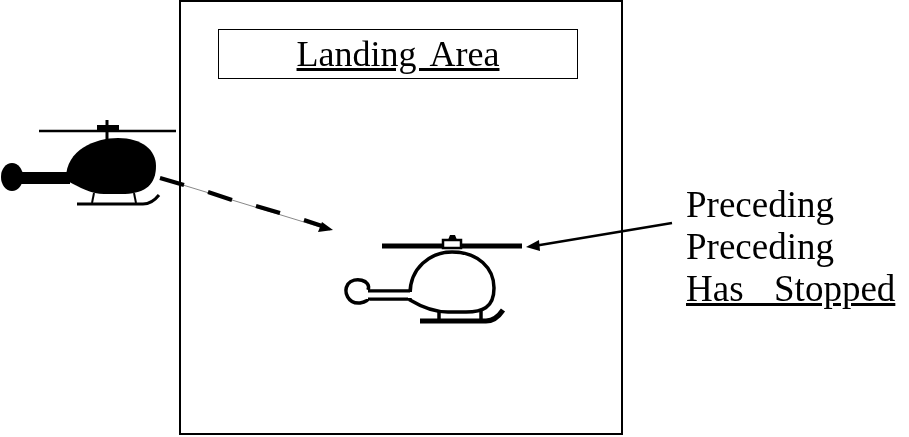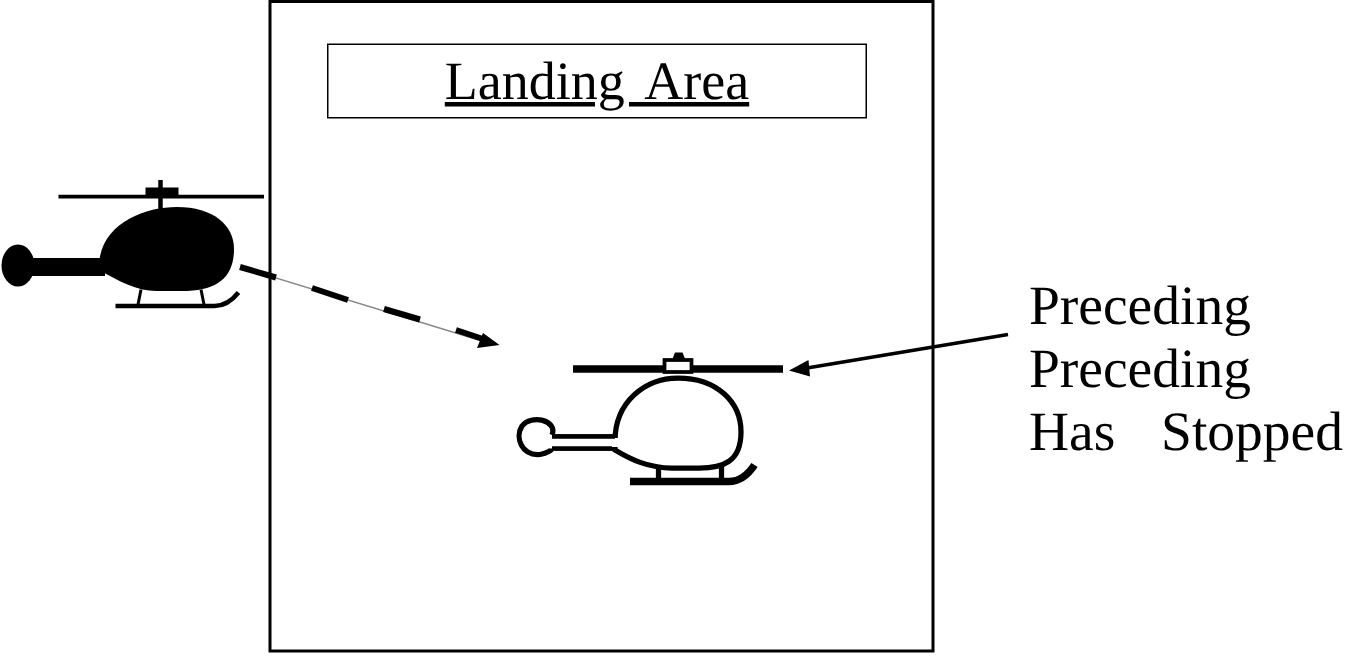--- a/index.html
+++ b/index.html
@@ -19,21 +19,21 @@
 
   <div class="landing-box"></div>
 
   <div class="landing-label-box">
     <span class="landing-label">Landing Area</span>
   </div>
 
   <div class="callout">
     <div>Preceding</div>
     <div>Preceding</div>
-    <div style="white-space:pre;">Has  Stopped</div>
+    <div style="white-space:pre;text-decoration:underline;">Has  Stopped</div>
   </div>
 
   <svg class="overlay" width="909" height="437" viewBox="0 0 909 437" xmlns="http://www.w3.org/2000/svg">
 
     <g>
 
       <line x1="39" y1="131" x2="176" y2="131" stroke="#000" stroke-width="2.5"></line>
 
       <rect x="97" y="125" width="22" height="6" fill="#000"></rect>
       <line x1="107" y1="120" x2="107" y2="142" stroke="#000" stroke-width="3"></line>

